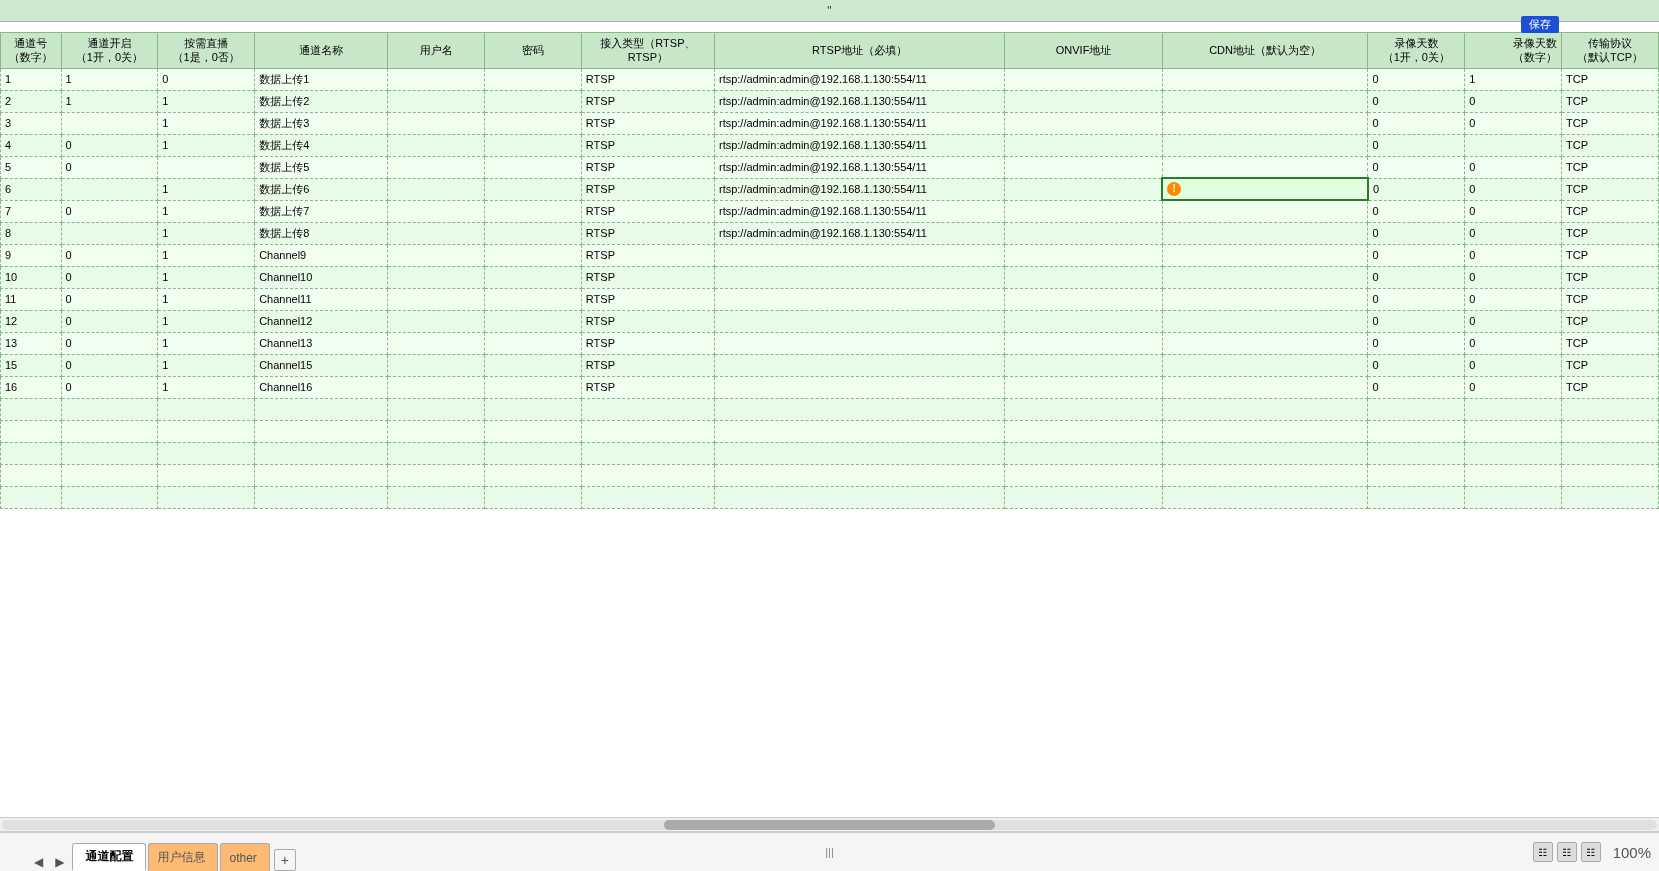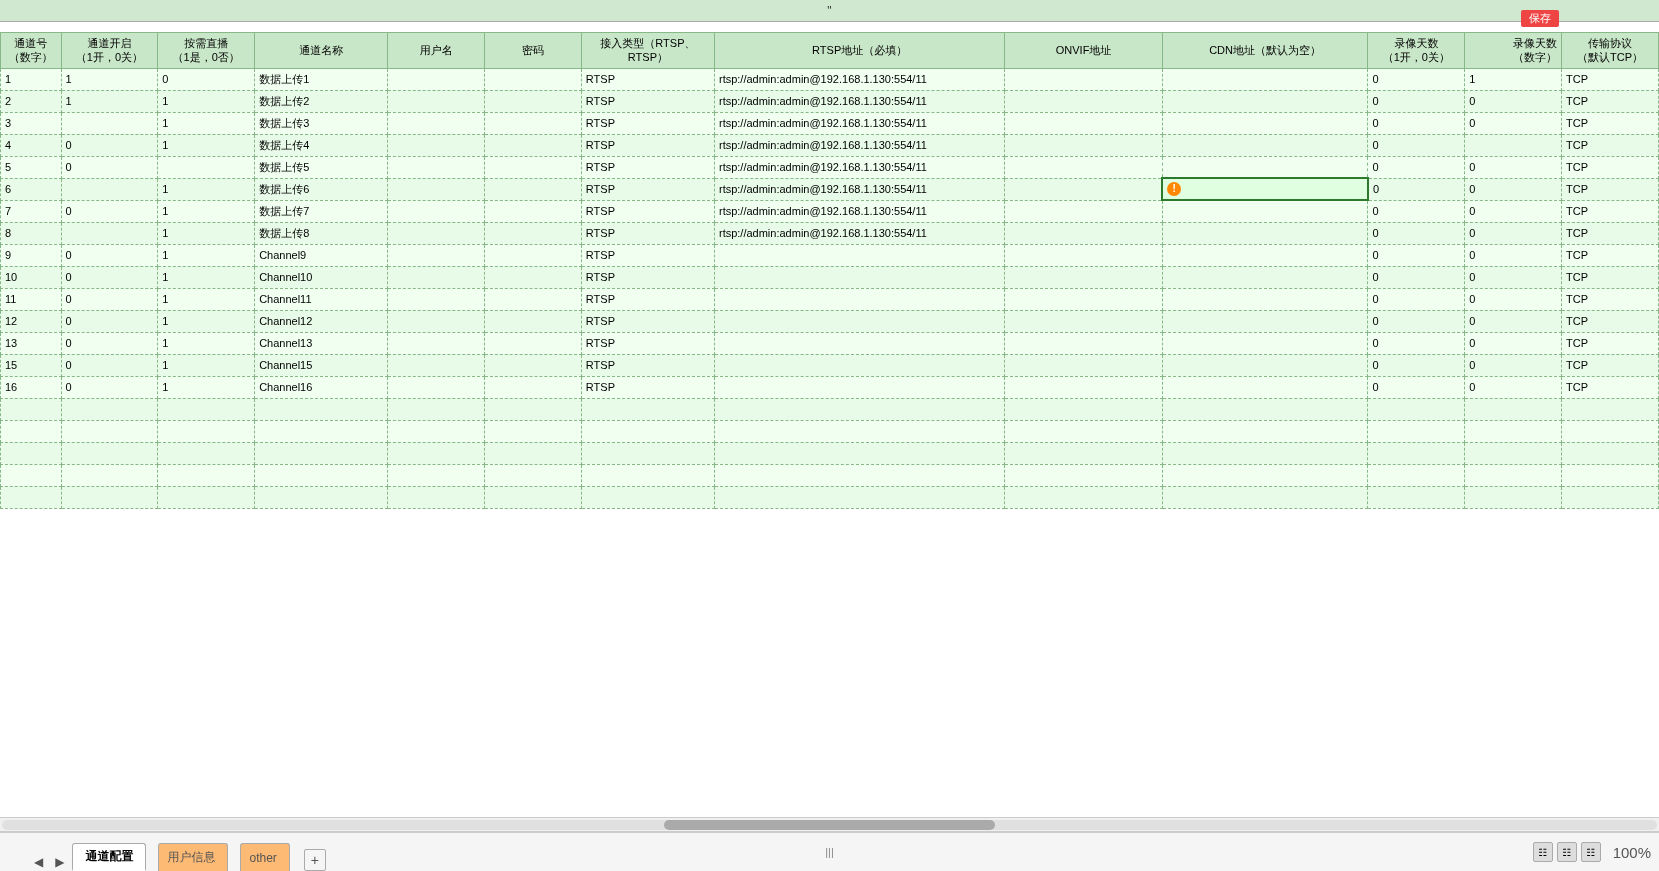--- a/index.html
+++ b/index.html
@@ -28,22 +28,22 @@
       font-size: 12px;
       color: #333;
       position: relative;
     }
     .top-bar-title {
       font-size: 12px;
     }
     .top-bar-btn {
       position: absolute;
       right: 100px;
-      top: 10px;
-      background: #ef4444;
+      top: 16px;
+      background: #1d4ed8;
       color: white;
       border: none;
       padding: 1px 8px;
       font-size: 11px;
       cursor: pointer;
       border-radius: 2px;
     }
     .main-content {
       flex: 1;
       overflow: auto;
@@ -135,21 +135,21 @@
     .tab-item {
       display: flex;
       align-items: center;
       padding: 4px 12px;
       background: #fff;
       border: 1px solid #aaa;
       border-bottom: none;
       cursor: pointer;
       font-size: 12px;
       color: #000;
-      margin-right: 10px;
+      margin-right: 0;
       border-radius: 3px 3px 0 0;
       height: 28px;
     }
     .tab-item.active {
       background: #fff;
       border-bottom: 2px solid #fff;
       font-weight: bold;
       color: #000;
       z-index: 1;
     }

